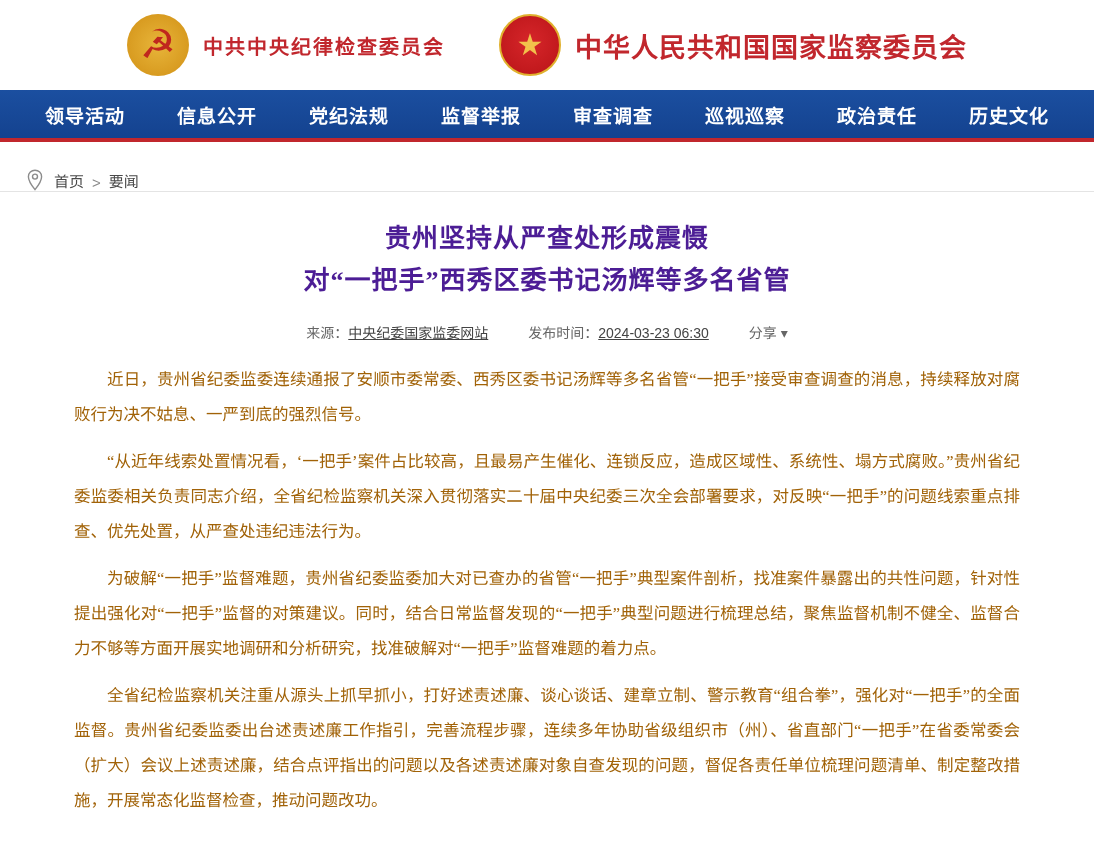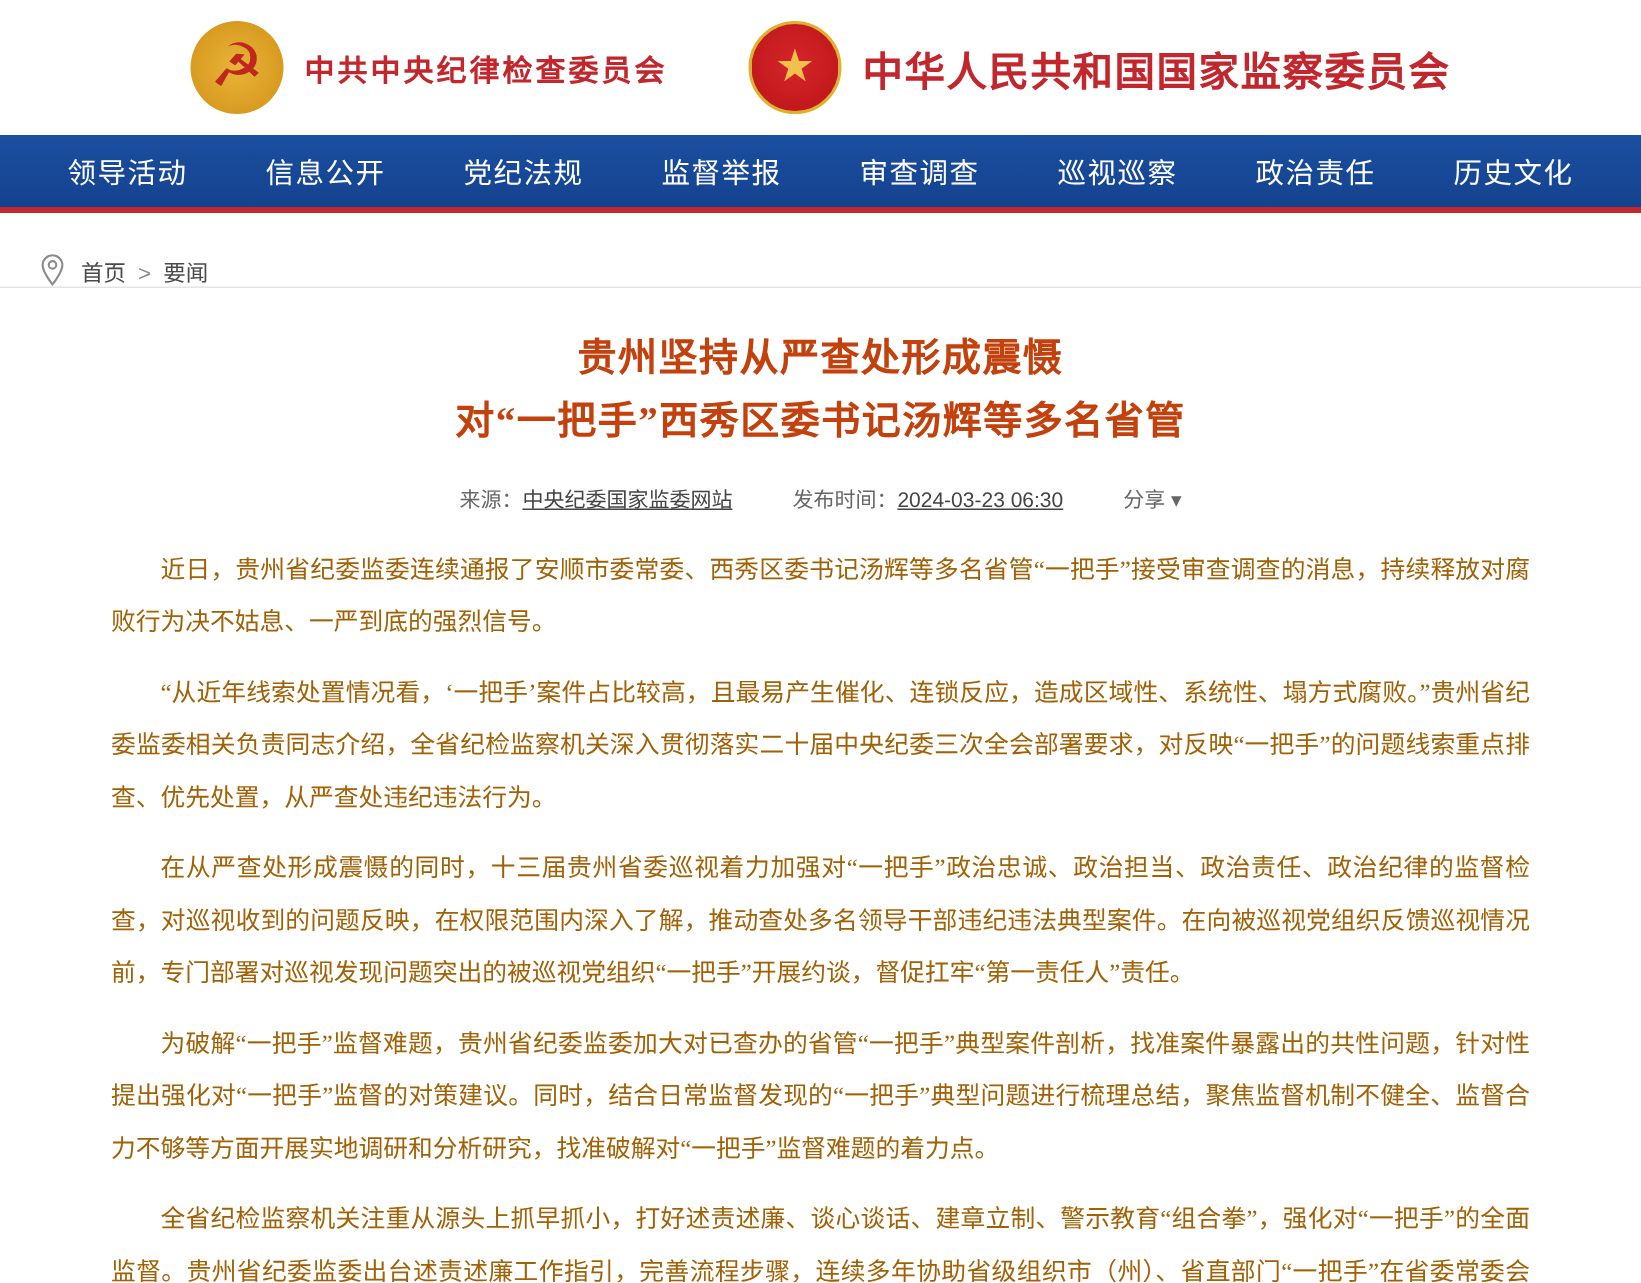--- a/index.html
+++ b/index.html
@@ -73,21 +73,21 @@
     background: linear-gradient(to bottom, #1b4fa0 0%, #14428f 100%);
     border-bottom: 4px solid #c1272d;
     display: flex;
     align-items: center;
     justify-content: center;
     gap: 0;
   }
   .nav-item {
     color: #ffffff;
     font-size: 19px;
-    font-weight: normal;
+    font-weight: bold;
     letter-spacing: 1px;
     padding: 0 26px;
     cursor: pointer;
     font-family: "Liberation Serif", "DejaVu Serif", serif;
     white-space: nowrap;
   }
 
   
   .breadcrumb-wrap {
     height: 50px;
@@ -109,21 +109,21 @@
   }
   .crumb.link { cursor: pointer; }
   .crumb-sep { margin: 0 8px; color: #8a8a8a; font-size: 15px; }
 
   
   .article {
     padding: 26px 74px 0 74px;
   }
   .title-main, .title-sub {
     text-align: center;
-    color: #c2410c;
+    color: #4c1d95;
     font-weight: bold;
     font-size: 26px;
     line-height: 42px;
     letter-spacing: 1px;
     font-family: "Liberation Serif", "DejaVu Serif", serif;
   }
   .meta {
     margin-top: 20px;
     display: flex;
     align-items: center;
@@ -200,17 +200,16 @@
     </div>
     <div class="item share">
       <span>分享</span>
       <span> ▾</span>
     </div>
   </div>
 
   <div class="body-text">
     <p class="para">近日，贵州省纪委监委连续通报了安顺市委常委、西秀区委书记汤辉等多名省管“一把手”接受审查调查的消息，持续释放对腐败行为决不姑息、一严到底的强烈信号。</p>
     <p class="para">“从近年线索处置情况看，‘一把手’案件占比较高，且最易产生催化、连锁反应，造成区域性、系统性、塌方式腐败。”贵州省纪委监委相关负责同志介绍，全省纪检监察机关深入贯彻落实二十届中央纪委三次全会部署要求，对反映“一把手”的问题线索重点排查、优先处置，从严查处违纪违法行为。</p>
-    <p class="para">在从严查处形成震慑的同时，十三届贵州省委巡视着力加强对“一把手”政治忠诚、政治担当、政治责任、政治纪律的监督检查，对巡视收到的问题反映，在权限范围内深入了解，推动查处多名领导干部违纪违法典型案件。在向被巡视党组织反馈巡视情况前，专门部署对巡视发现问题突出的被巡视党组织“一把手”开展约谈，督促扛牢“第一责任人”责任。</p>
     <p class="para">为破解“一把手”监督难题，贵州省纪委监委加大对已查办的省管“一把手”典型案件剖析，找准案件暴露出的共性问题，针对性提出强化对“一把手”监督的对策建议。同时，结合日常监督发现的“一把手”典型问题进行梳理总结，聚焦监督机制不健全、监督合力不够等方面开展实地调研和分析研究，找准破解对“一把手”监督难题的着力点。</p>
     <p class="para">全省纪检监察机关注重从源头上抓早抓小，打好述责述廉、谈心谈话、建章立制、警示教育“组合拳”，强化对“一把手”的全面监督。贵州省纪委监委出台述责述廉工作指引，完善流程步骤，连续多年协助省级组织市（州）、省直部门“一把手”在省委常委会（扩大）会议上述责述廉，结合点评指出的问题以及各述责述廉对象自查发现的问题，督促各责任单位梳理问题清单、制定整改措施，开展常态化监督检查，推动问题改功。</p>
   </div>
 </div>
 
 </body></html>

